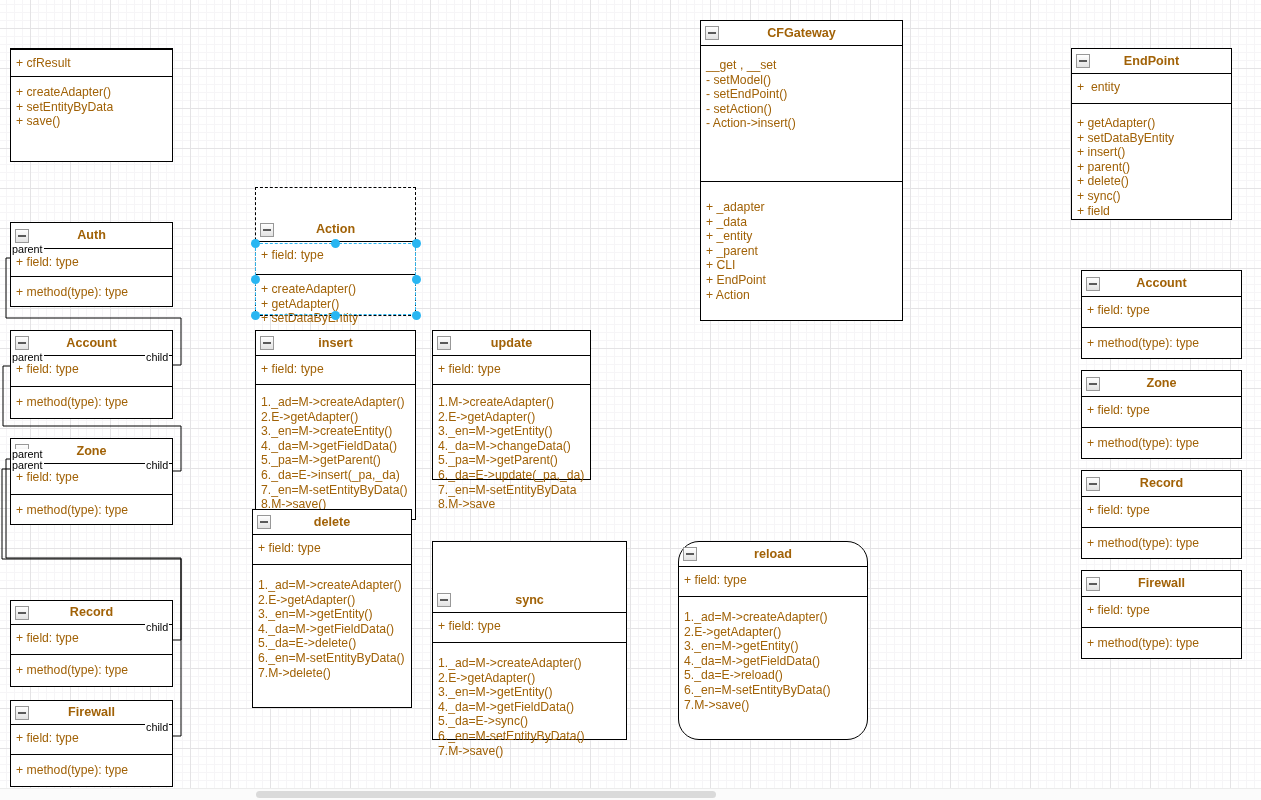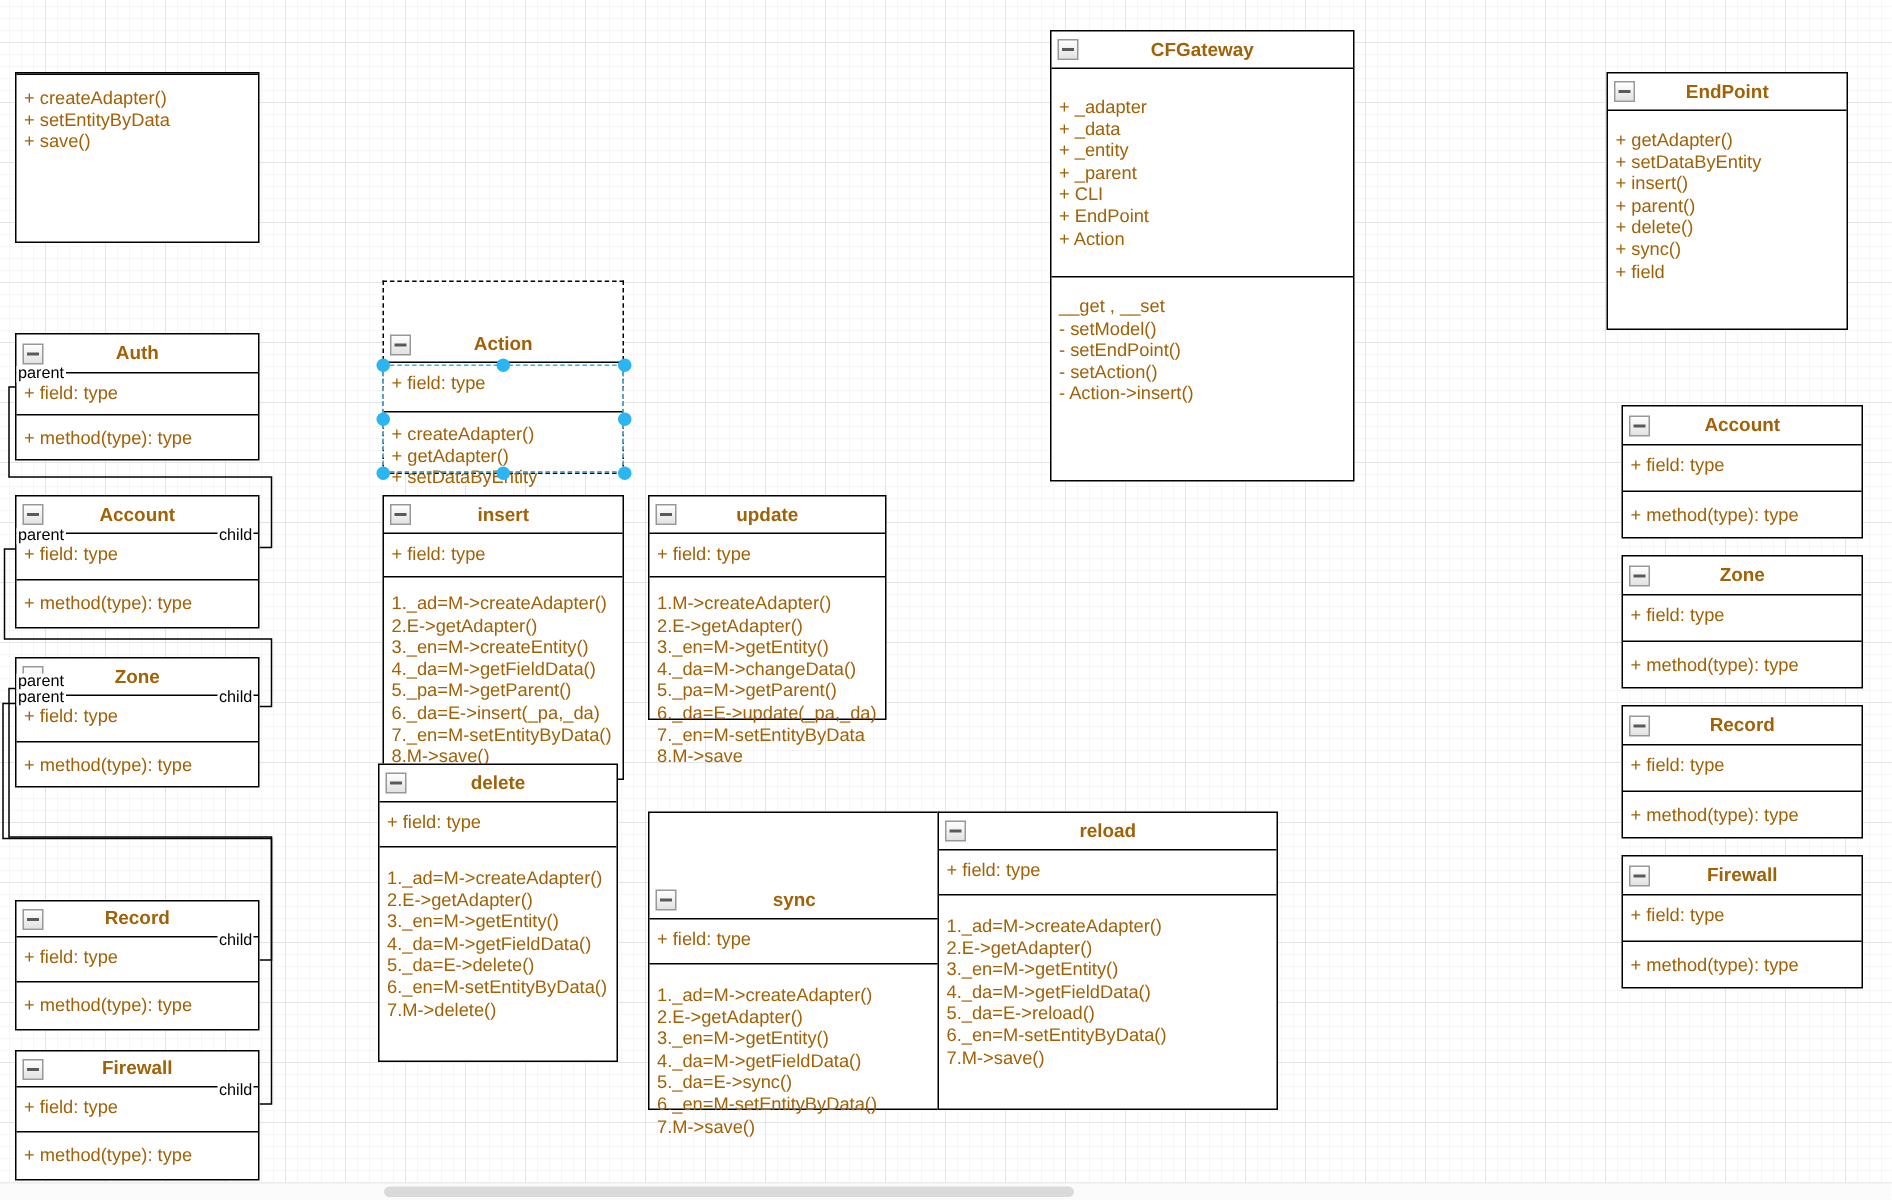--- a/index.html
+++ b/index.html
@@ -63,20 +63,23 @@
 <body>
 
 <div id="canvas">
     <svg class="edges" width="1261" height="800">
       <polyline points="10,258 6,258 6,318 181,318 181,365 173,365" fill="none" stroke="#000000" stroke-width="1"></polyline>
       <polyline points="10,366 3,366 3,426 181,426 181,471 173,471" fill="none" stroke="#000000" stroke-width="1"></polyline>
       <polyline points="10,459 6,459 6,558 181,558 181,640 173,640" fill="none" stroke="#000000" stroke-width="1"></polyline>
       <polyline points="10,469 2,469 2,559 181,559 181,736 173,736" fill="none" stroke="#000000" stroke-width="1"></polyline>
     </svg>
     <div class="node" style="left: 10px; top: 48px; width: 163px; height: 114px;">
+      <div class="comp fields" style="height: 27px;">
+        <div class="line">+ cfResult</div>
+      </div>
       <div class="comp methods" style="height: 58px;">
         <div class="line">+ createAdapter()</div>
         <div class="line">+ setEntityByData</div>
         <div class="line">+ save()</div>
       </div>
     </div>
     <div class="node" style="left: 10px; top: 222px; width: 163px; height: 85px;">
       <div class="title" style="height: 25px; line-height: 25px;"><span class="collapse">
           <span class="minus"></span>
         </span><span>Auth</span></div>
@@ -207,62 +210,65 @@
       <div class="comp methods" style="height: 143px; padding-top: 13px;">
         <div class="line">1._ad=M-&gt;createAdapter()</div>
         <div class="line">2.E-&gt;getAdapter()</div>
         <div class="line">3._en=M-&gt;getEntity()</div>
         <div class="line">4._da=M-&gt;getFieldData()</div>
         <div class="line">5._da=E-&gt;sync()</div>
         <div class="line">6._en=M-setEntityByData()</div>
         <div class="line">7.M-&gt;save()</div>
       </div>
     </div>
-    <div class="node" style="left: 625px; top: 541px; width: 227px; height: 199px;">
+    <div class="node" style="left: 678px; top: 541px; width: 190px; height: 199px; border-radius: 21px;">
       <div class="title" style="height: 24px; line-height: 24px;"><span class="collapse">
           <span class="minus"></span>
         </span><span>reload</span></div>
       <div class="comp fields" style="height: 30px;">
         <div class="line">+ field: type</div>
       </div>
       <div class="comp methods" style="height: 143px; padding-top: 13px;">
         <div class="line">1._ad=M-&gt;createAdapter()</div>
         <div class="line">2.E-&gt;getAdapter()</div>
         <div class="line">3._en=M-&gt;getEntity()</div>
         <div class="line">4._da=M-&gt;getFieldData()</div>
         <div class="line">5._da=E-&gt;reload()</div>
         <div class="line">6._en=M-setEntityByData()</div>
         <div class="line">7.M-&gt;save()</div>
       </div>
     </div>
     <div class="node" style="left: 700px; top: 20px; width: 203px; height: 301px;">
       <div class="title" style="height: 24px; line-height: 24px;"><span class="collapse">
           <span class="minus"></span>
         </span><span>CFGateway</span></div>
+      <div class="comp methods" style="height: 136px; padding-top: 12px;">
+        <div class="line">__get , __set</div>
+        <div class="line">- setModel()</div>
+        <div class="line">- setEndPoint()</div>
+        <div class="line">- setAction()</div>
+        <div class="line">- Action-&gt;insert()</div>
+      </div>
       <div class="comp fields" style="height: 139px; padding-top: 18px;">
         <div class="line">+ _adapter</div>
         <div class="line">+ _data</div>
         <div class="line">+ _entity</div>
         <div class="line">+ _parent</div>
         <div class="line">+ CLI</div>
         <div class="line">+ EndPoint</div>
         <div class="line">+ Action</div>
       </div>
-      <div class="comp methods" style="height: 136px; padding-top: 12px;">
-        <div class="line">__get , __set</div>
-        <div class="line">- setModel()</div>
-        <div class="line">- setEndPoint()</div>
-        <div class="line">- setAction()</div>
-        <div class="line">- Action-&gt;insert()</div>
-      </div>
     </div>
     <div class="node" style="left: 1071px; top: 48px; width: 161px; height: 172px;">
       <div class="title" style="height: 24px; line-height: 24px;"><span class="collapse">
           <span class="minus"></span>
         </span><span>EndPoint</span></div>
+      <div class="comp fields" style="height: 30px;">
+        <div class="line">+  entity</div>
+      </div>
       <div class="comp methods" style="height: 116px; padding-top: 12px;">
         <div class="line">+ getAdapter()</div>
         <div class="line">+ setDataByEntity</div>
         <div class="line">+ insert()</div>
         <div class="line">+ parent()</div>
         <div class="line">+ delete()</div>
         <div class="line">+ sync()</div>
         <div class="line">+ field</div>
       </div>
     </div>

